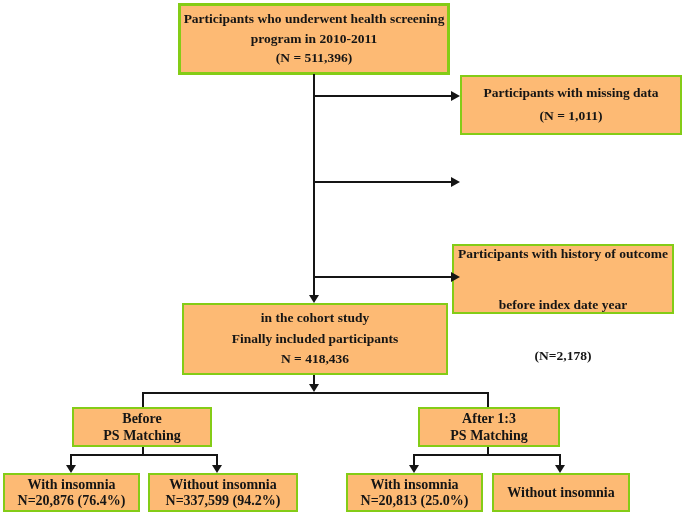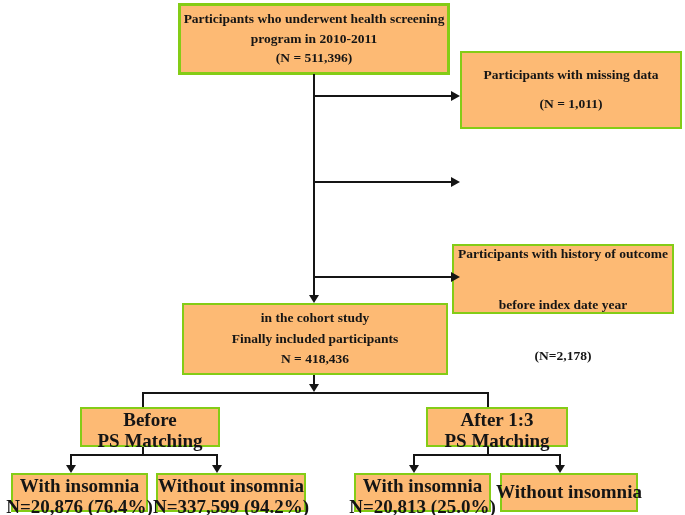--- a/index.html
+++ b/index.html
@@ -25,21 +25,21 @@
     justify-content: space-evenly;
     align-items: center;
     text-align: center;
     color: #151515;
     font-weight: bold;
     font-size: 13.5px;
     line-height: 1.1;
     padding: 1px 4px;
   }
   .box.thick { border-width: 3px; }
-  .box.small { font-size: 19px; margin-left: 8px; }
+  .box.small { font-size: 14px; }
   .bl { white-space: nowrap; }
   .vline, .hline {
     position: absolute;
     background: #151515;
   }
   .vline { width: 2px; }
   .hline { height: 2px; }
   .arr-down {
     position: absolute;
     width: 0; height: 0;
@@ -59,21 +59,21 @@
 <body>
 
 <div id="canvas">
 
   <div class="box thick" style="left:178px; top:3px; width:272px; height:72px;">
     <div class="bl">Participants who underwent health screening</div>
     <div class="bl">program in 2010-2011</div>
     <div class="bl">(N = 511,396)</div>
   </div>
 
-  <div class="box" style="left:460px; top:51px; width:222px; height:78px;">
+  <div class="box" style="left:460px; top:75px; width:222px; height:60px;">
     <div class="bl">Participants with missing data</div>
     <div class="bl">(N = 1,011)</div>
   </div>
 
 
   <div class="box" style="left:452px; top:244px; width:222px; height:70px;gap:36px;">
     <div class="bl">Participants with history of outcome</div>
     <div class="bl">before index date year</div>
     <div class="bl">(N=2,178)</div>
   </div>

